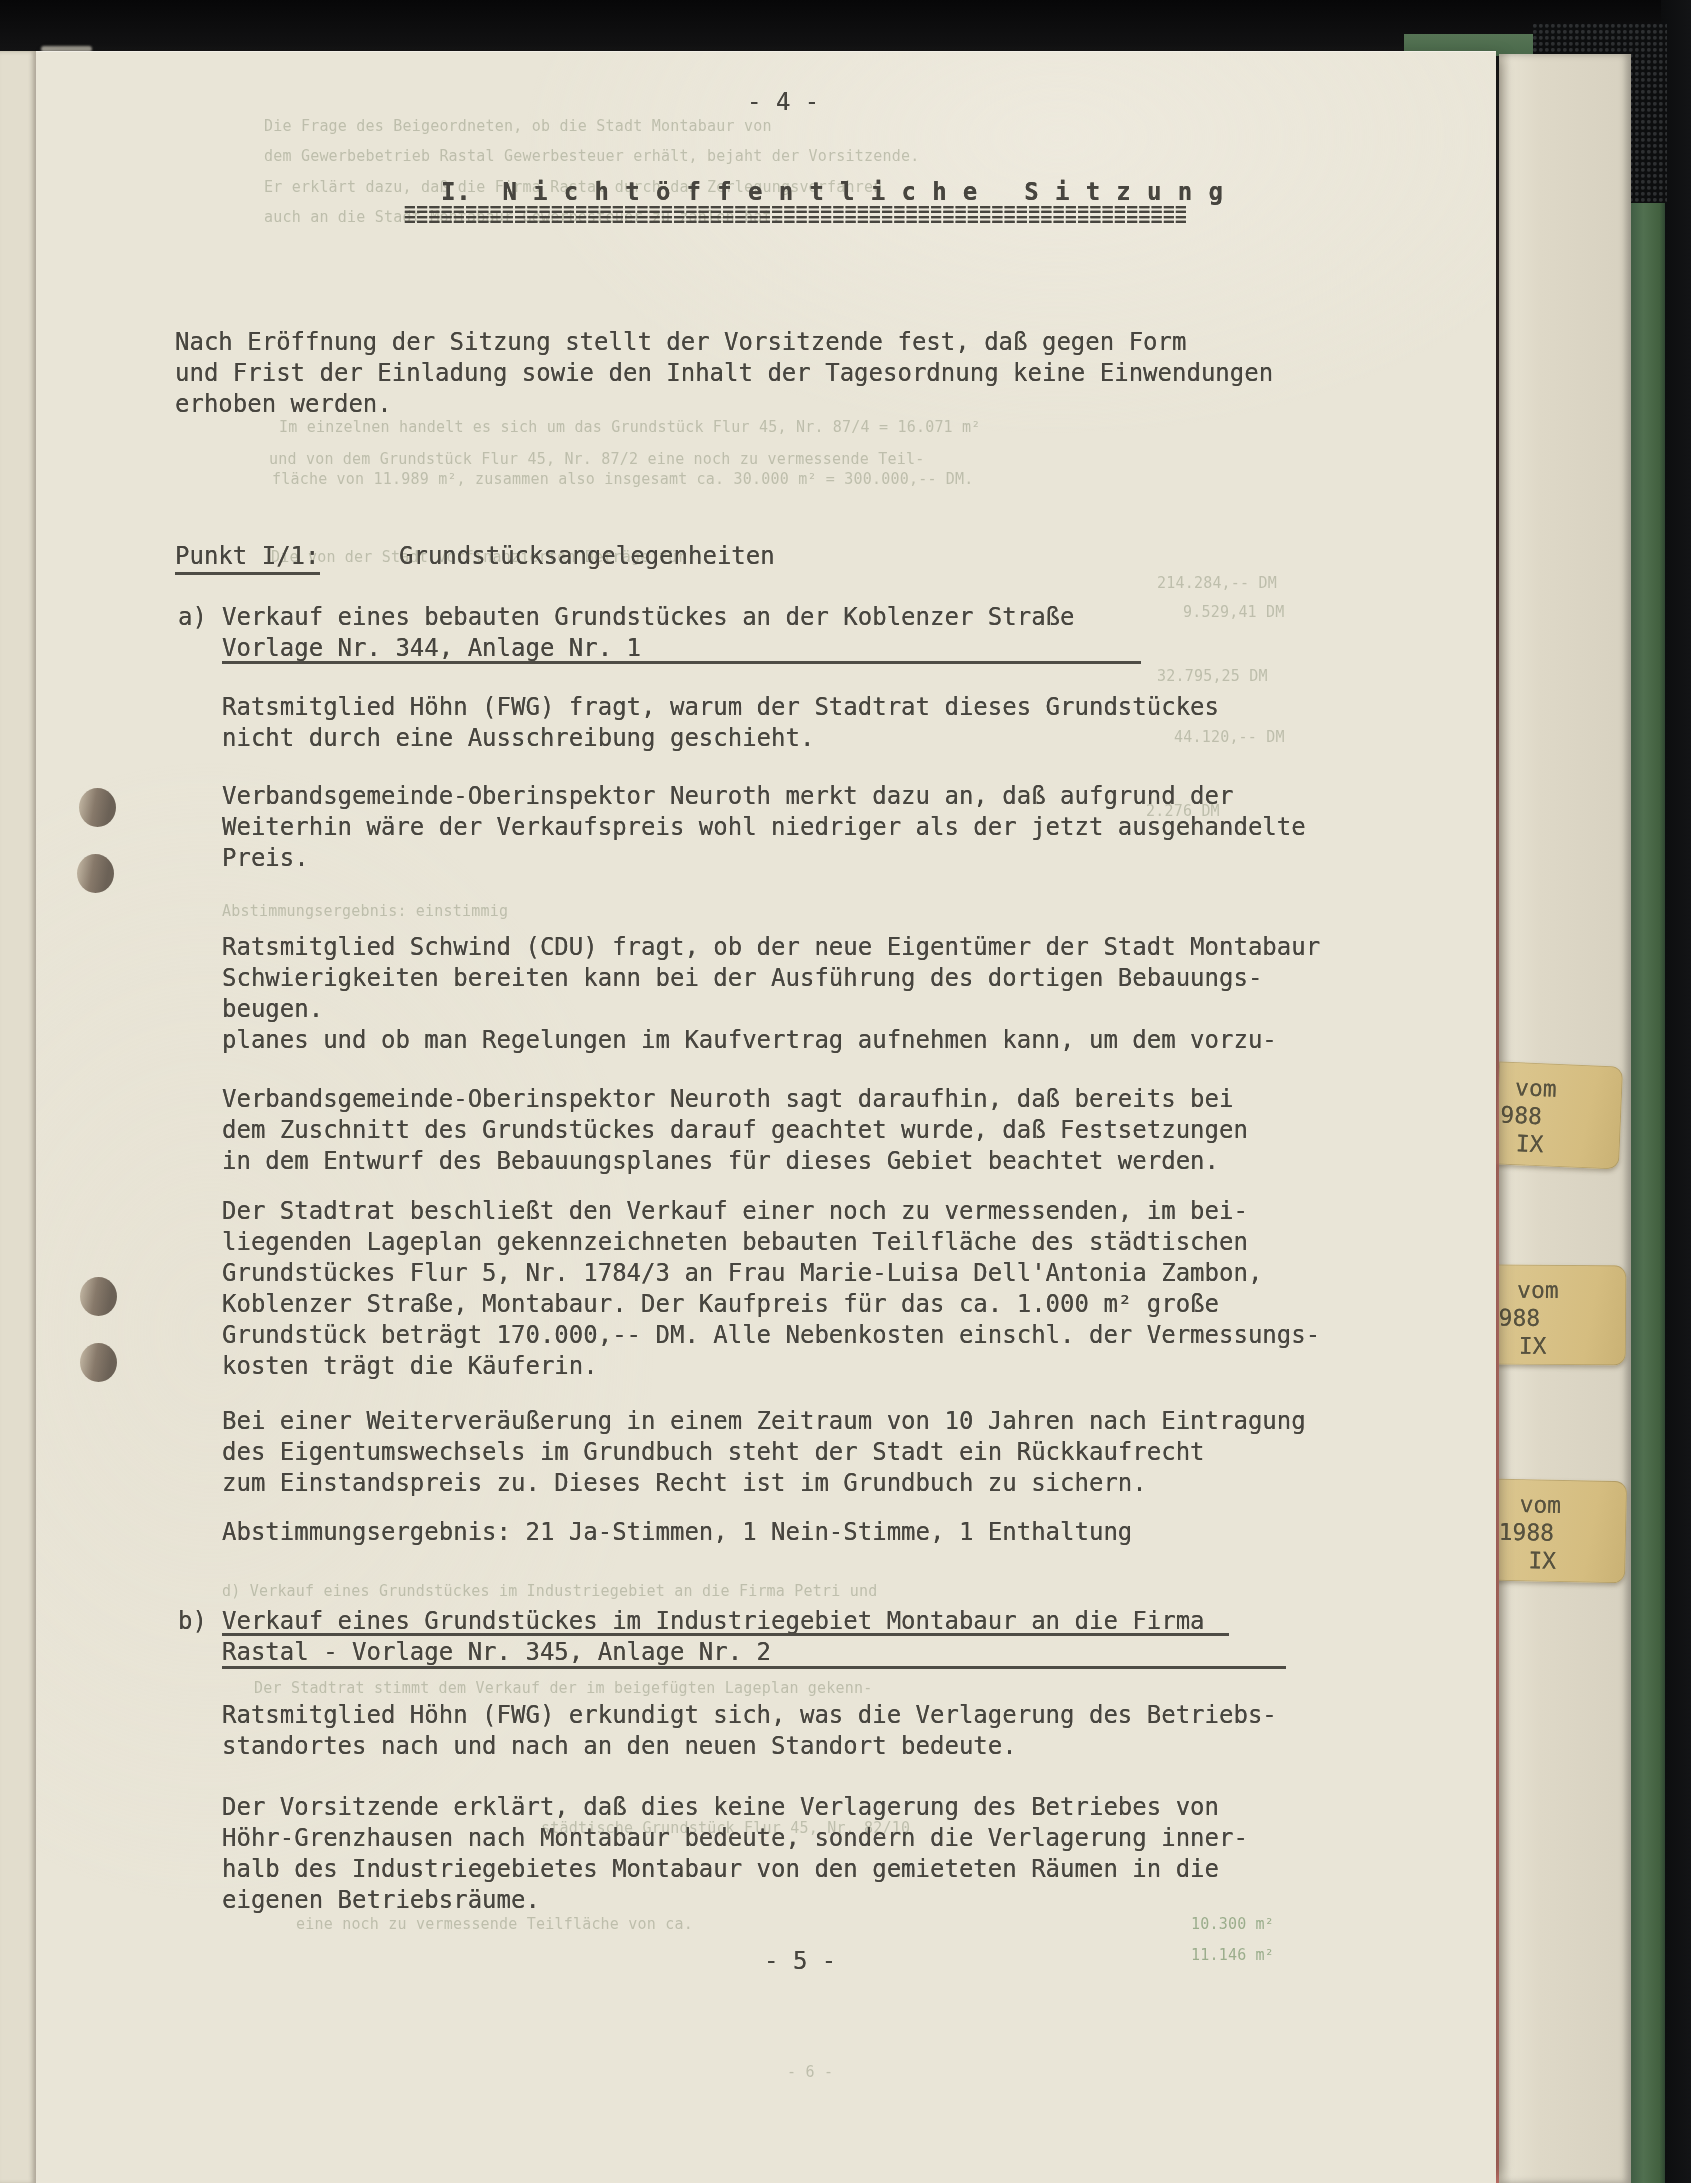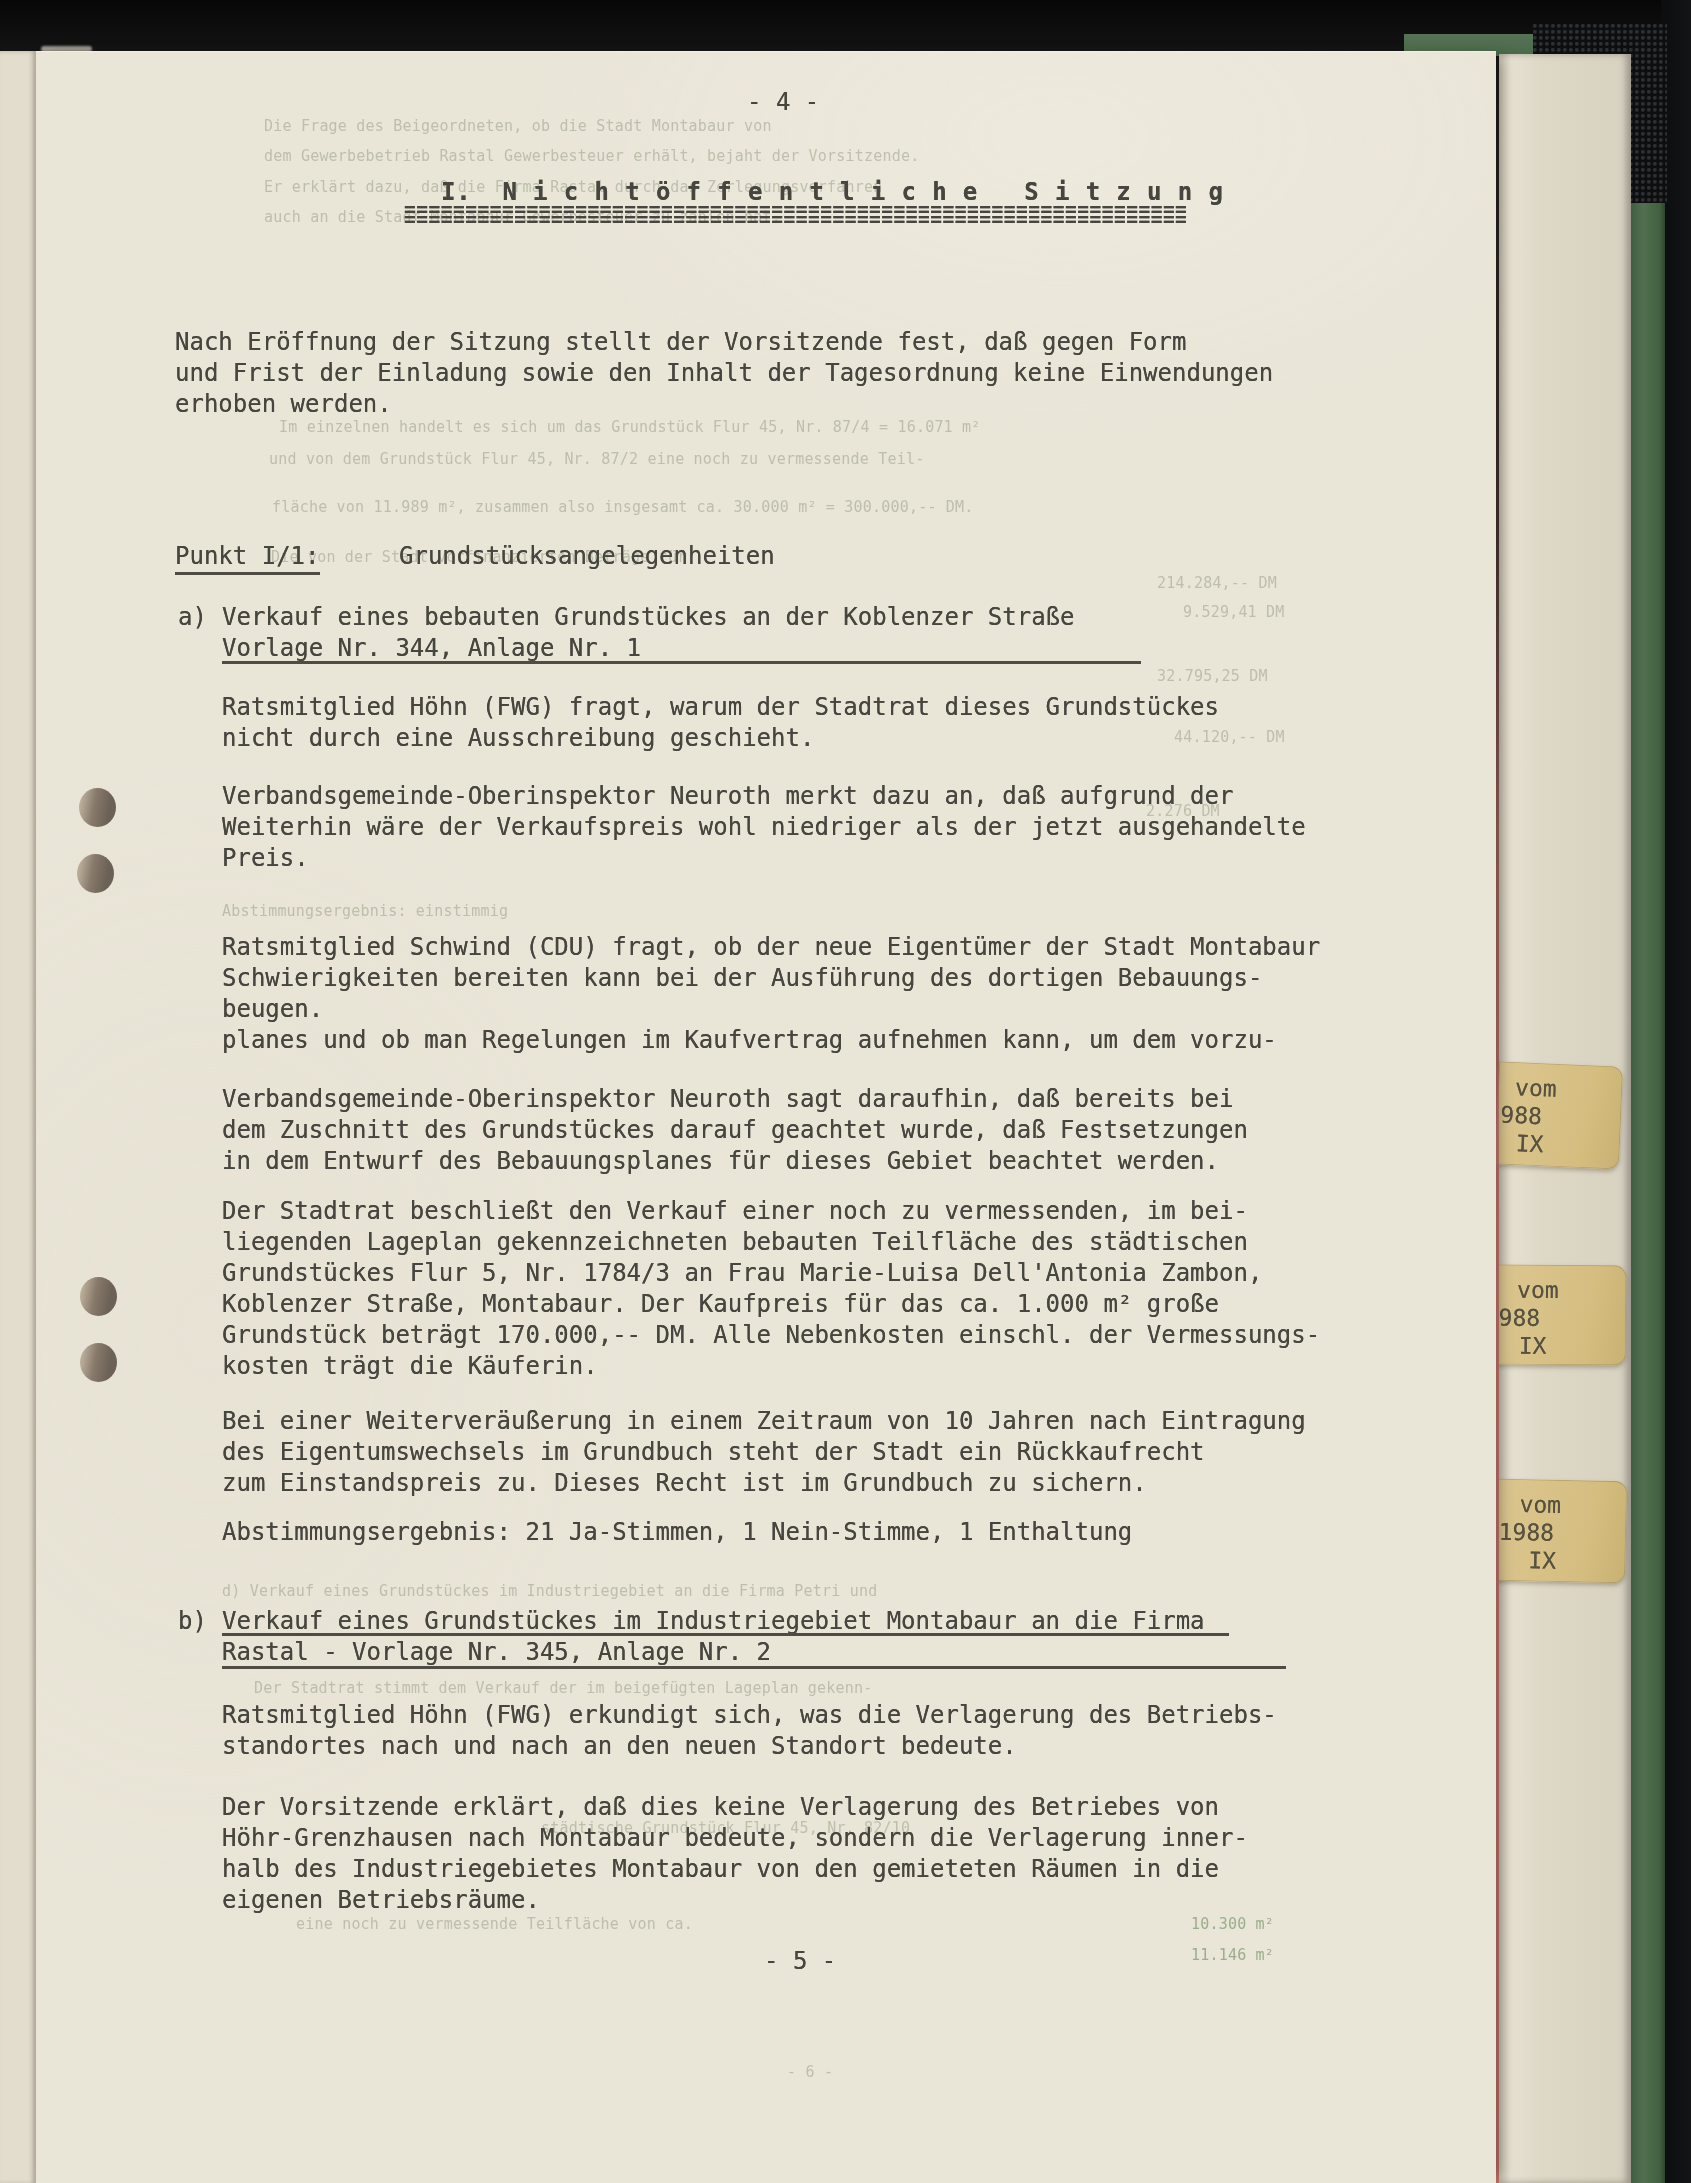--- a/index.html
+++ b/index.html
@@ -122,21 +122,21 @@
   <div class="under-left"></div>
   <div class="page"></div>
 
   <div id="ghosts">
       <div class="ghost" style="left: 264px; top: 115px;">Die Frage des Beigeordneten, ob die Stadt Montabaur von</div>
       <div class="ghost" style="left: 264px; top: 145px;">dem Gewerbebetrieb Rastal Gewerbesteuer erhält, bejaht der Vorsitzende.</div>
       <div class="ghost" style="left: 264px; top: 176px;">Er erklärt dazu, daß die Firma Rastal durch das Zerlegungsverfahren</div>
       <div class="ghost" style="left: 264px; top: 206px;">auch an die Stadt Montabaur Gewerbesteuer zu zahlen hat.</div>
       <div class="ghost" style="left: 279px; top: 416px;">Im einzelnen handelt es sich um das Grundstück Flur 45, Nr. 87/4 = 16.071 m²</div>
       <div class="ghost" style="left: 269px; top: 448px;">und von dem Grundstück Flur 45, Nr. 87/2 eine noch zu vermessende Teil-</div>
-      <div class="ghost" style="left: 272px; top: 496px;">fläche von 11.989 m², zusammen also insgesamt ca. 30.000 m² = 300.000,-- DM.</div>
+      <div class="ghost" style="left: 272px; top: 468px;">fläche von 11.989 m², zusammen also insgesamt ca. 30.000 m² = 300.000,-- DM.</div>
       <div class="ghost" style="left: 271px; top: 546px;">Die von der Stadt vorfinanzierten Beträge für</div>
       <div class="ghost" style="left: 1157px; top: 572px;">214.284,-- DM</div>
       <div class="ghost" style="left: 1183px; top: 601px;">9.529,41 DM</div>
       <div class="ghost" style="left: 1157px; top: 665px;">32.795,25 DM</div>
       <div class="ghost" style="left: 1174px; top: 726px;">44.120,-- DM</div>
       <div class="ghost" style="left: 1146px; top: 800px;">2.276 DM</div>
       <div class="ghost" style="left: 222px; top: 900px;">Abstimmungsergebnis: einstimmig</div>
       <div class="ghost" style="left: 222px; top: 1580px;">d) Verkauf eines Grundstückes im Industriegebiet an die Firma Petri und</div>
       <div class="ghost" style="left: 254px; top: 1677px;">Der Stadtrat stimmt dem Verkauf der im beigefügten Lageplan gekenn-</div>
       <div class="ghost" style="left: 541px; top: 1817px;">städtische Grundstück Flur 45, Nr. 82/10</div>

